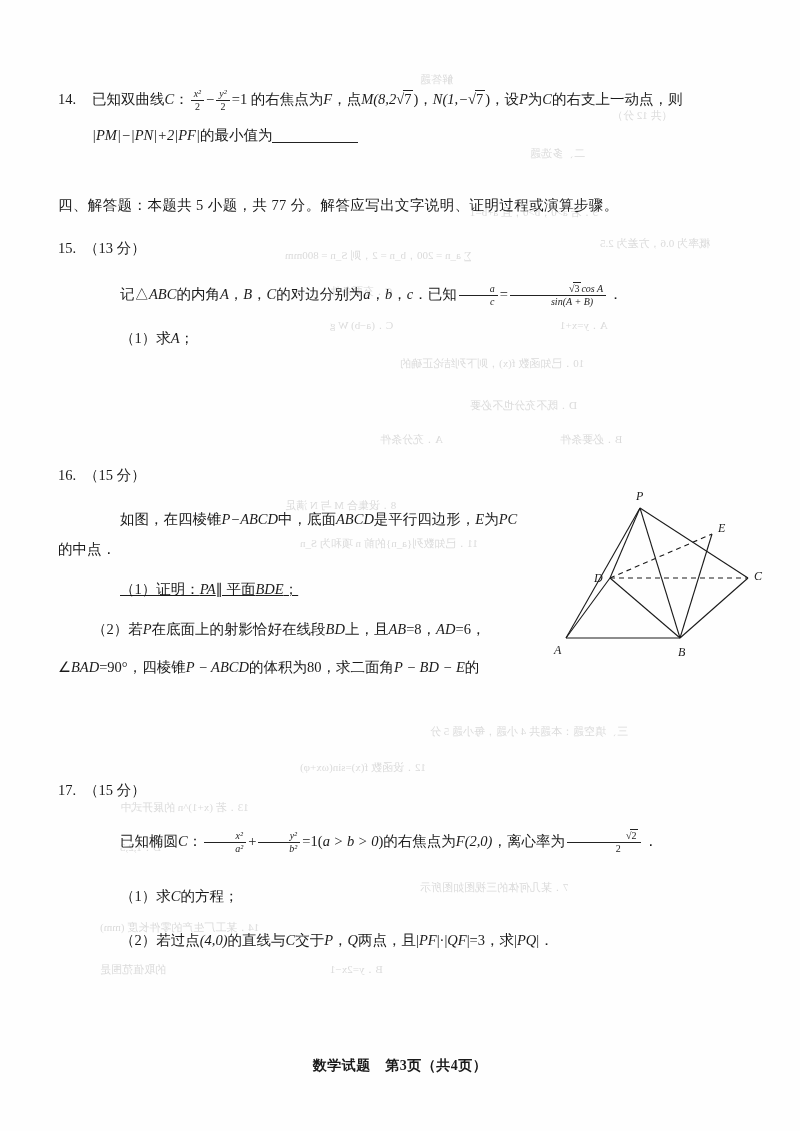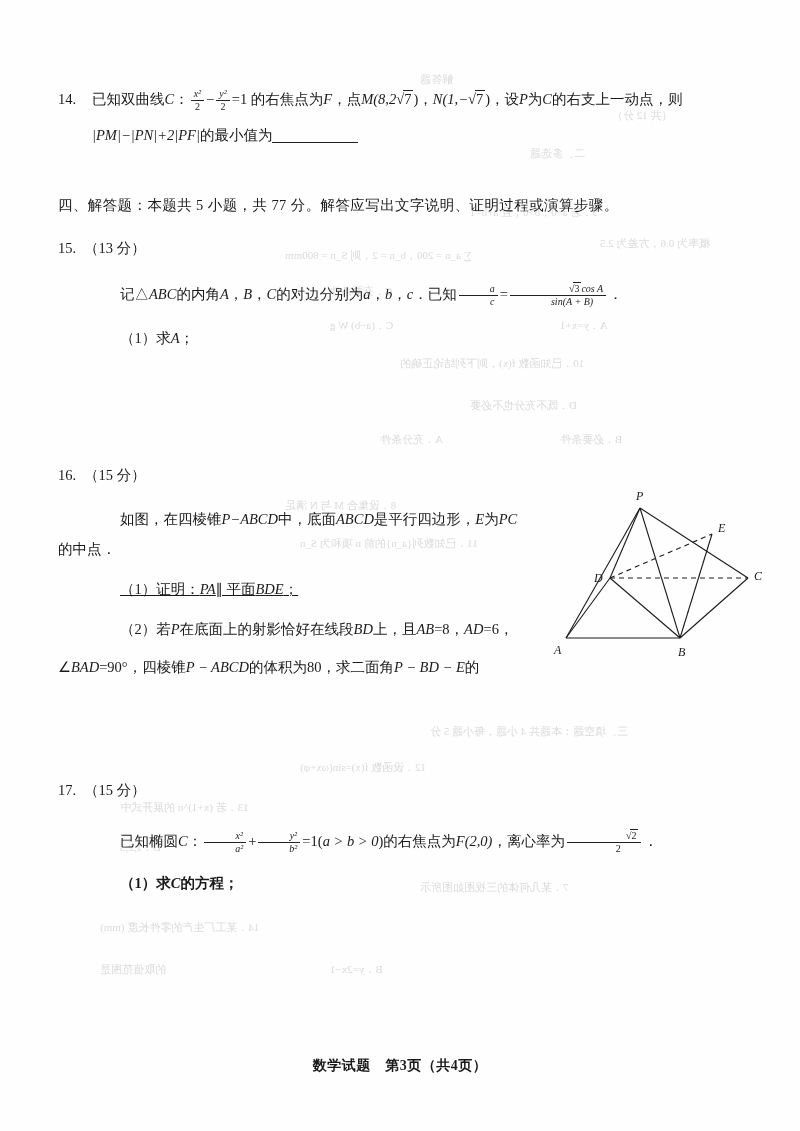--- a/index.html
+++ b/index.html
@@ -152,21 +152,21 @@
       <span class="qnum">16.</span>
       <div class="qbody" style="margin-left:26px;">（15 分）</div>
       <div style="margin-top:14px; margin-left:34px;">
         <span style="margin-left:28px;">如图，在四棱锥</span><span class="it">P−ABCD</span><span>中，底面</span><span class="it">ABCD</span><span>是平行四边形，</span><span class="it">E</span><span>为</span><span class="it">PC</span>
       </div>
       <div style="margin-left:0px;">的中点．</div>
       <div style="margin-top:10px; margin-left:34px;text-decoration:underline;">
         <span style="margin-left:28px;">（1）证明：</span><span class="it">PA</span><span>∥ 平面</span><span class="it">BDE</span><span>；</span>
       </div>
       <div style="margin-top:10px; margin-left:34px;">
-        <span style="margin-left:28px;">（2）若</span><span class="it">P</span><span>在底面上的射影恰好在线段</span><span class="it">BD</span><span>上，且</span><span class="it">AB</span><span>=8，</span><span class="it">AD</span><span>=6，</span>
+        <span style="">（2）若</span><span class="it">P</span><span>在底面上的射影恰好在线段</span><span class="it">BD</span><span>上，且</span><span class="it">AB</span><span>=8，</span><span class="it">AD</span><span>=6，</span>
       </div>
       <div style="margin-top:8px;">
         <span>∠</span><span class="it">BAD</span><span>=90°，四棱锥</span><span class="it">P − ABCD</span><span>的体积为80，求二面角</span><span class="it">P − BD − E</span><span>的</span>
       </div>
     </div>
 
     <div class="figure">
       <svg width="220" height="180" viewBox="0 0 220 180">
 
         <g fill="none" stroke="#1a1a1a" stroke-width="1.1">
@@ -192,20 +192,23 @@
         </g>
       </svg>
     </div>
 
     <div class="blk q" style="left:58px; top:775px; width:690px;">
       <span class="qnum">17.</span>
       <div class="qbody" style="margin-left:26px;">（15 分）</div>
       <div class="qbody indent" style="margin-top:18px; line-height:36px;">
         <span>已知椭圆</span><span class="it">C</span><span>：</span><span class="frac"><span class="num it">x²</span><span class="den it">a²</span></span><span>+</span><span class="frac"><span class="num it">y²</span><span class="den it">b²</span></span><span>=1(</span><span class="it">a &gt; b &gt; 0</span><span>)</span><span>的右焦点为</span><span class="it">F(2,0)</span><span>，离心率为</span><span class="frac"><span class="num"><span class="rad">√<span class="bar">2</span></span></span><span class="den">2</span></span><span>．</span>
       </div>
-      <div class="qbody indent" style="margin-top:9px;font-weight:bold;">
+      <div class="qbody indent" style="margin-top:22px;">
         <span>（1）求</span><span class="it">C</span><span>的方程；</span>
+      </div>
+      <div class="qbody indent" style="margin-top:14px;">
+        <span>（2）若过点</span><span class="it">(4,0)</span><span>的直线与</span><span class="it">C</span><span>交于</span><span class="it">P</span><span>，</span><span class="it">Q</span><span>两点，且|</span><span class="it">PF</span><span>|·|</span><span class="it">QF</span><span>|=3，求|</span><span class="it">PQ</span><span>|．</span>
       </div>
     </div>
 
     <div class="footer">数学试题　第3页（共4页）</div>
   </div>
 </div>
 
 </body></html>

